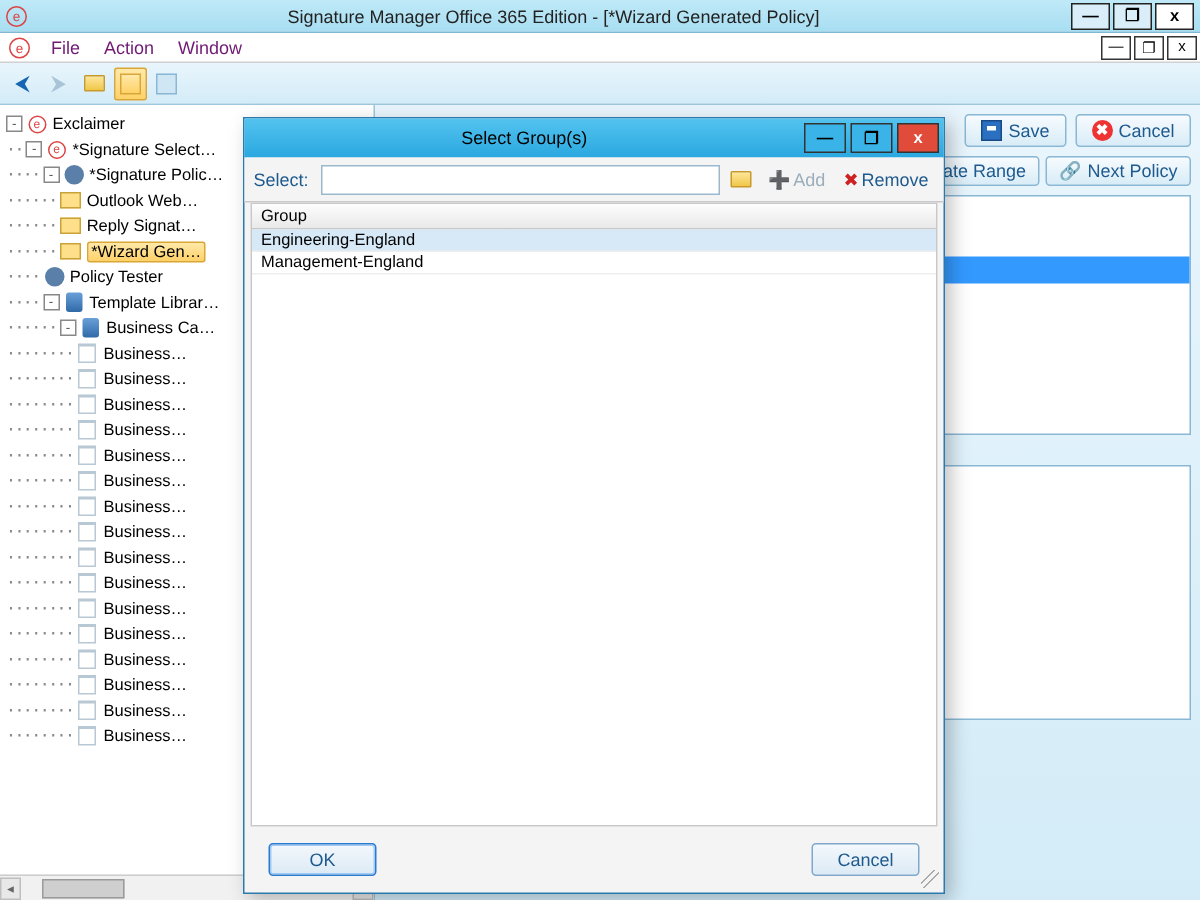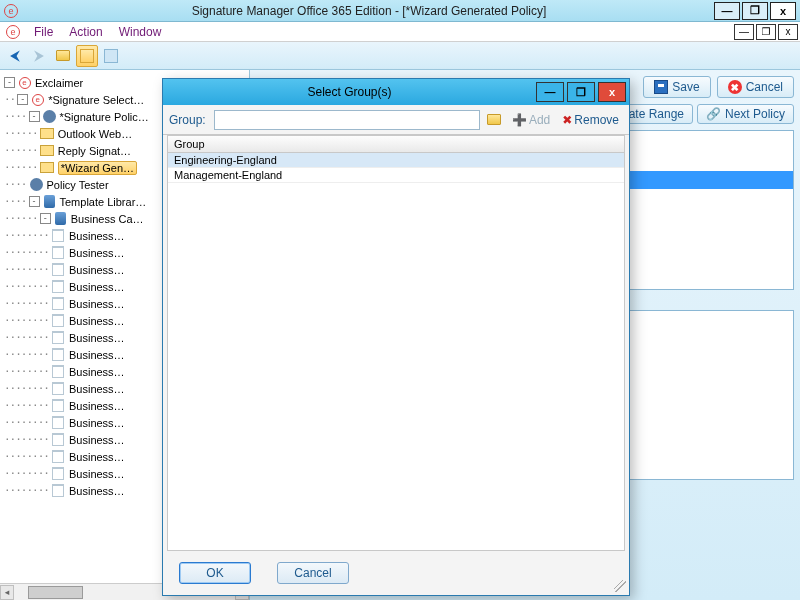--- a/index.html
+++ b/index.html
@@ -72,21 +72,21 @@
 .modal-toolbar { height:30px; border-bottom:1px solid #c8c8c8; display:flex; align-items:center; padding:0 6px; gap:4px; background:#f4f4f4;}
 .modal-toolbar .glabel { color:#1e5a8e; margin-right:4px;}
 .modal-toolbar input { flex:1; height:20px; border:1px solid #9cb8cc; padding:0 4px; background:#fff;}
 .modal-toolbar .ticon-btn { width:20px;height:20px; display:flex;align-items:center;justify-content:center;}
 .modal-toolbar .addrm { display:flex; align-items:center; gap:2px; color:#1e5a8e; padding:0 4px;}
 .modal-toolbar .addrm.disabled { color:#9aaebc; }
 .grid { flex:1; border:1px solid #c8c8c8; margin:0 4px; background:#fff; overflow:hidden;}
 .grid-head { background:linear-gradient(#fdfdfd,#e9e9e9); border-bottom:1px solid #c8c8c8; padding:2px 6px; font-size:11px;}
 .grid-row { padding:1px 6px; font-size:11px; border-bottom:1px solid #eee;}
 .grid-row.sel { background:#d7e8f7;}
-.modal-footer { height:44px; display:flex; align-items:center; justify-content:flex-start; gap:26px; padding:0 16px; position:relative;}
+.modal-footer { height:44px; display:flex; align-items:center; justify-content:space-between; gap:12px; padding:0 16px; position:relative;}
 .dlg-btn { width:72px; height:22px; border:1px solid #7fa8cc; border-radius:3px; background:linear-gradient(#f3f8fc,#dceaf5); color:#1e5a8e; }
 .dlg-btn.primary { border-color:#2a7ad0; box-shadow:0 0 0 1px #9ecaf3 inset; }
 .resize-grip { position:absolute; right:3px; bottom:3px; width:12px;height:12px; background:
   linear-gradient(135deg, transparent 0 6px, #aaa 6px 7px, transparent 7px 9px, #aaa 9px 10px, transparent 10px);}
 </style>
 </head>
 <body>
 
 <div class="outer-title">
   <div class="tlogo">e</div>
@@ -351,21 +351,21 @@
 </div>
 
 <div class="modal">
   <div class="modal-title">
     <div class="mtext">Select Group(s)</div>
     <div class="mbtn mmin">—</div>
     <div class="mbtn mmax">❐</div>
     <div class="mbtn mclose">x</div>
   </div>
   <div class="modal-toolbar">
-    <span class="glabel">Group:</span>
+    <span class="glabel">Select:</span>
     <input type="text" style="">
     <div class="ticon-btn">
         <span class="fold-ico"></span>
       </div>
     <div class="addrm disabled">
         <span>➕</span>
         <span>Add</span>
       </div>
     <div class="addrm">
         <span style="color:#c22">✖</span>

